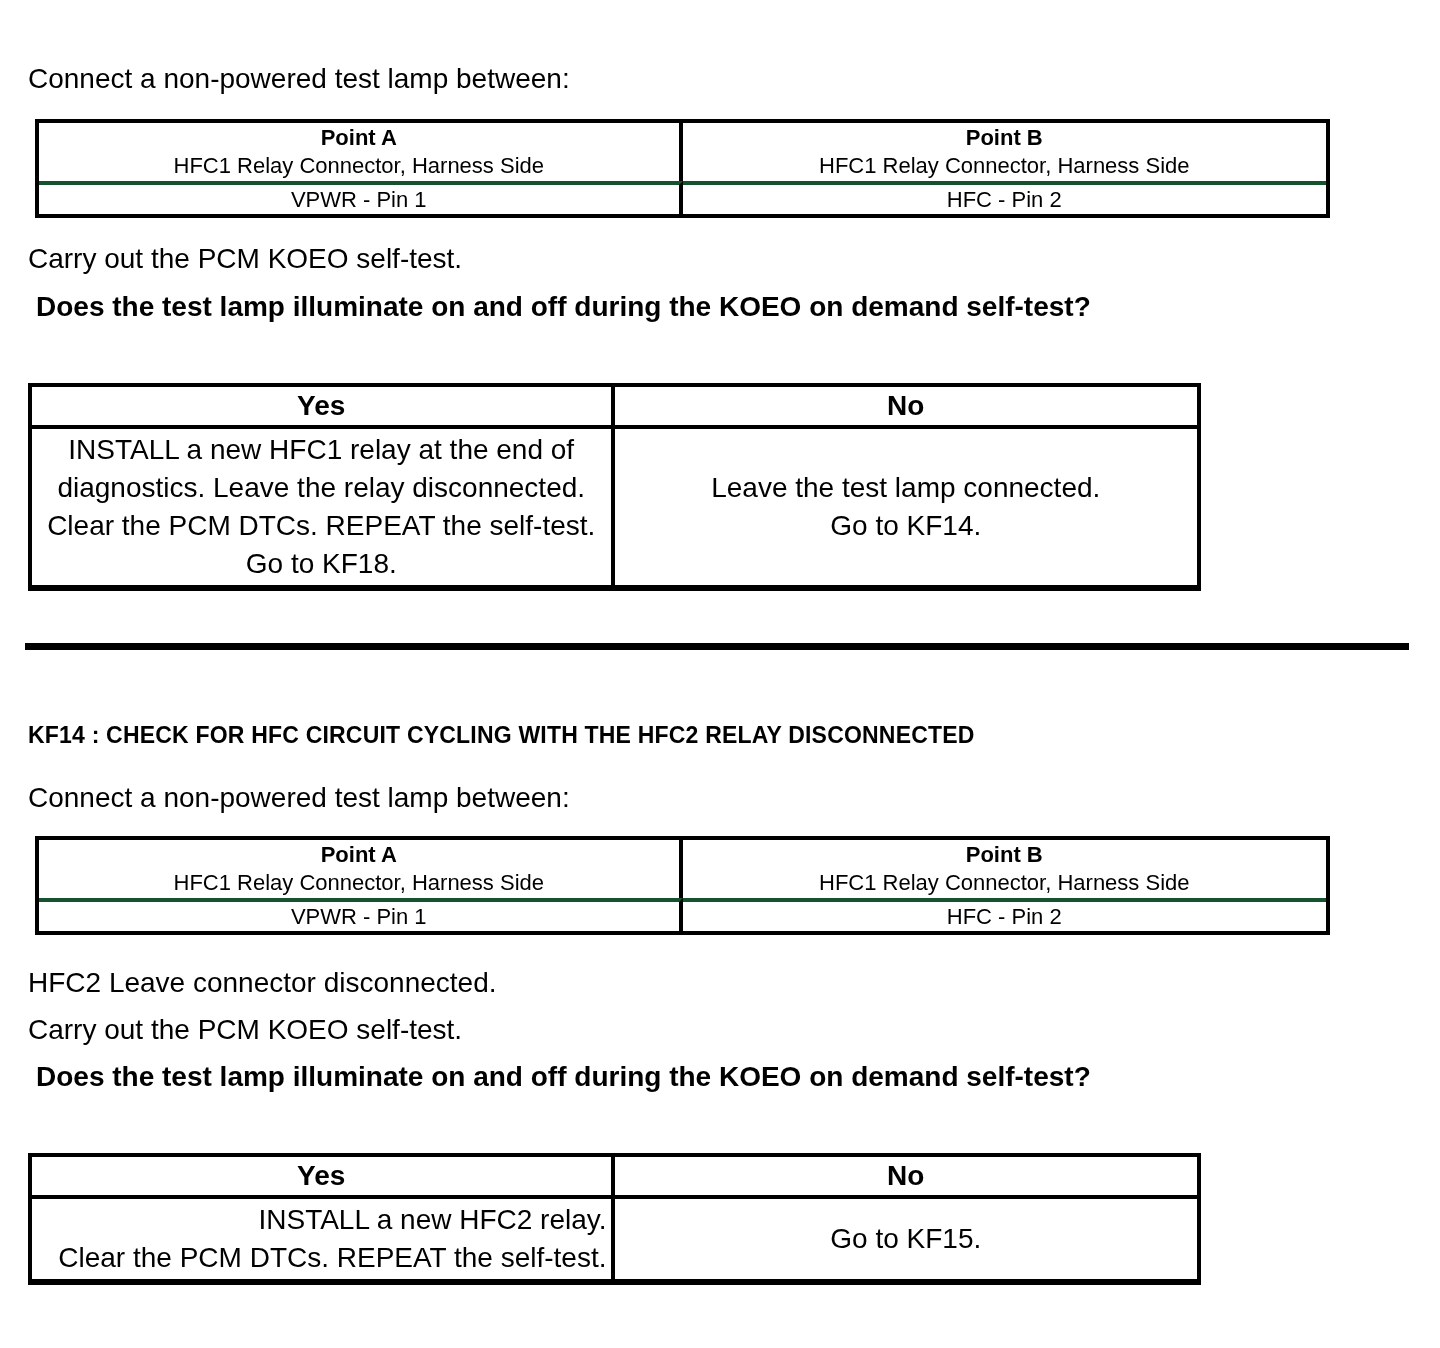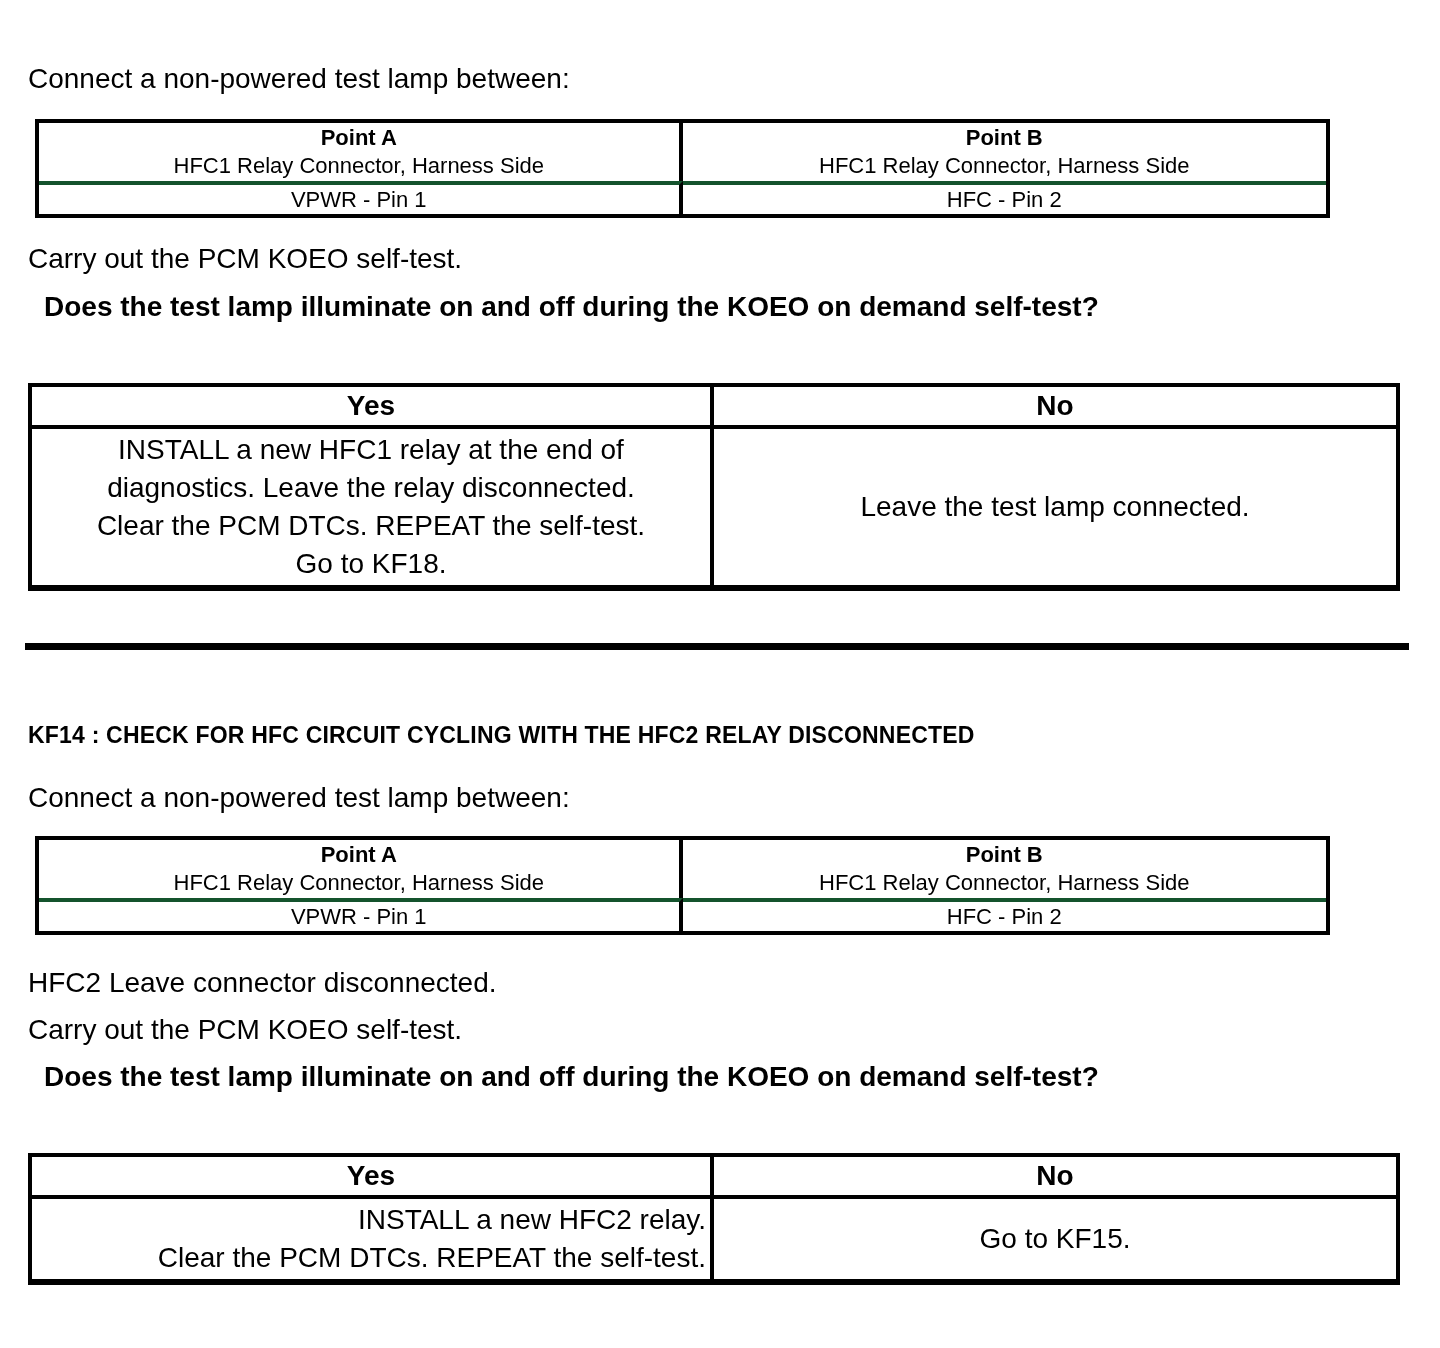--- a/index.html
+++ b/index.html
@@ -23,21 +23,21 @@
   }
   .body-text {
     font-size: 28px;
     line-height: 33px;
     margin: 0;
   }
   .question-text {
     font-size: 28px;
     font-weight: bold;
     line-height: 33px;
-    margin: 16px;
+    margin: 8px;
   }
 
   
   .points-table {
     margin-left: 7px;
     width: 1295px;
     border: 4px solid #000;
     display: grid;
     grid-template-columns: 1fr 1fr;
   }
@@ -52,21 +52,21 @@
   .points-table .pcell.head .ptitle { font-weight: bold; }
   .points-table .pcell.left { border-right: 4px solid #000; }
   .points-table .pcell.val {
     border-top: 4px solid #14532d;
     font-size: 22px;
     line-height: 27px;
   }
 
   
   .decision-table {
-    width: 1372px;
+    width: 1173px;
     border: 4px solid #000;
     border-bottom-width: 6px;
     display: grid;
     grid-template-columns: 1fr 1fr;
   }
   .decision-table .dhead {
     text-align: center;
     font-size: 28px;
     font-weight: bold;
     line-height: 36px;
@@ -138,20 +138,21 @@
       <div class="dhead left">Yes</div>
       <div class="dhead">No</div>
       <div class="dbody left center">
         <div>INSTALL a new HFC1 relay at the end of</div>
         <div>diagnostics. Leave the relay disconnected.</div>
         <div>Clear the PCM DTCs. REPEAT the self-test.</div>
         <div>Go to KF18.</div>
       </div>
       <div class="dbody center">
         <div>Leave the test lamp connected.</div>
+        <div>Go to KF14.</div>
       </div>
     </div>
   </div>
 
   <div class="thick-rule m-rule1"></div>
 
   <div>
     <h2 class="section-heading m-heading2">KF14 : CHECK FOR HFC CIRCUIT CYCLING WITH THE HFC2 RELAY DISCONNECTED</h2>
 
     <p class="body-text m-intro2">Connect a non-powered test lamp between:</p>

